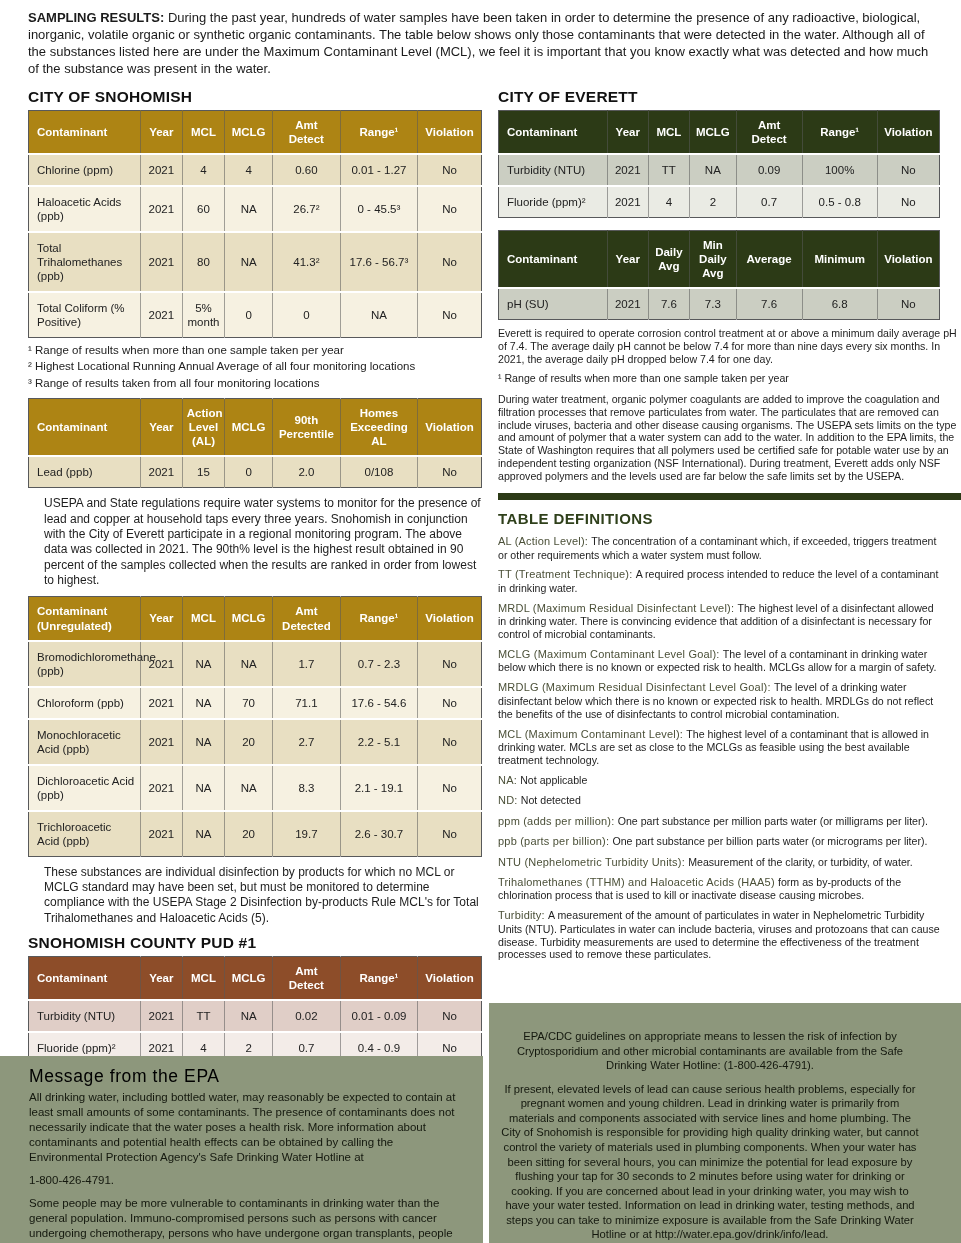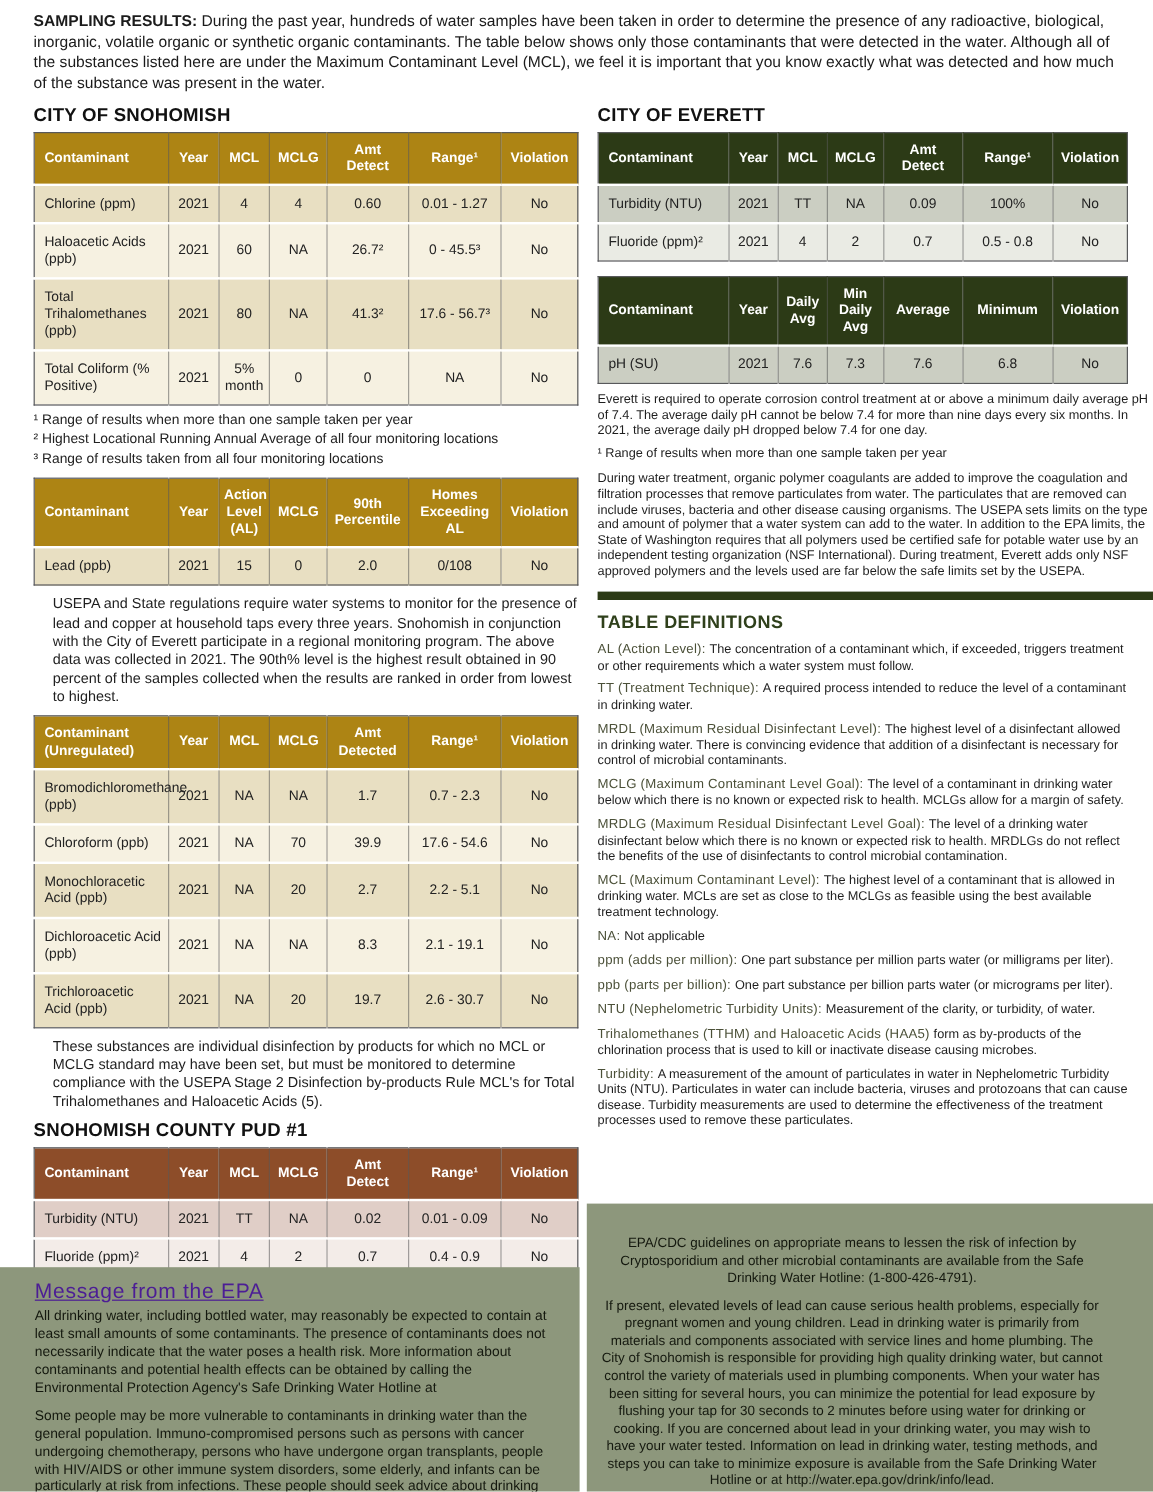--- a/index.html
+++ b/index.html
@@ -68,21 +68,21 @@
   .divider{height:7px;background:#2c3a16;margin:10px 0 10px 0;}
 
   h2.defs-title{font-size:15px;font-weight:bold;color:#2f401b;margin:4px 0 8px 0;letter-spacing:.4px;}
   .defs p{margin:0 0 7px 0;font-size:10.6px;line-height:1.22;color:#1e1e1e;}
   .defs .term{font-size:11px;color:#4b5038;letter-spacing:.2px;}
 
   
   .epa-box{position:absolute;background:#8d977c;}
   .box-left{left:0;top:1046px;width:483px;height:197px;padding:10px 22px 0 29px;box-sizing:border-box;}
   .box-right{left:489px;top:993px;right:0;height:250px;padding:26px 26px 0 12px;box-sizing:border-box;}
-  .epa-title{font-size:17.5px;color:#4c1d95;letter-spacing:.6px;margin:0 0 3px 0;text-decoration:underline;}
+  .epa-title{font-size:17.5px;color:#000000;letter-spacing:.6px;margin:0 0 3px 0;}
   .box-left .paras p{font-size:11.5px;line-height:1.3;color:#14180e;margin:0 0 8px 0;}
   .box-right .paras p{font-size:11.2px;line-height:1.3;color:#14180e;margin:0 16px 9px 0;text-align:center;}
 </style>
 </head>
 <body>
 
 <div class="page">
 
   <p class="intro"><b>SAMPLING RESULTS:</b> <span>During the past year, hundreds of water samples have been taken in order to determine the presence of any radioactive, biological, inorganic, volatile organic or synthetic organic contaminants. The table below shows only those contaminants that were detected in the water. Although all of the substances listed here are under the Maximum Contaminant Level (MCL), we feel it is important that you know exactly what was detected and how much of the substance was present in the water.</span></p>
 
@@ -196,21 +196,21 @@
               <td>NA</td>
               <td>1.7</td>
               <td>0.7 - 2.3</td>
               <td>No</td>
             </tr>
             <tr>
               <td>Chloroform (ppb)</td>
               <td>2021</td>
               <td>NA</td>
               <td>70</td>
-              <td>39.9</td>
+              <td>71.1</td>
               <td>17.6 - 54.6</td>
               <td>No</td>
             </tr>
             <tr>
               <td>Monochloracetic Acid (ppb)</td>
               <td>2021</td>
               <td>NA</td>
               <td>20</td>
               <td>2.7</td>
               <td>2.2 - 5.1</td>
@@ -380,33 +380,35 @@
       <h2 class="defs-title pad-r">TABLE DEFINITIONS</h2>
 
       <div class="defs pad-r">
           <p><span class="term">AL (Action Level): </span><span>The concentration of a contaminant which, if exceeded, triggers treatment or other requirements which a water system must follow.</span></p>
           <p><span class="term">TT (Treatment Technique): </span><span>A required process intended to reduce the level of a contaminant in drinking water.</span></p>
           <p><span class="term">MRDL (Maximum Residual Disinfectant Level): </span><span>The highest level of a disinfectant allowed in drinking water. There is convincing evidence that addition of a disinfectant is necessary for control of microbial contaminants.</span></p>
           <p><span class="term">MCLG (Maximum Contaminant Level Goal): </span><span>The level of a contaminant in drinking water below which there is no known or expected risk to health. MCLGs allow for a margin of safety.</span></p>
           <p><span class="term">MRDLG (Maximum Residual Disinfectant Level Goal): </span><span>The level of a drinking water disinfectant below which there is no known or expected risk to health. MRDLGs do not reflect the benefits of the use of disinfectants to control microbial contamination.</span></p>
           <p><span class="term">MCL (Maximum Contaminant Level): </span><span>The highest level of a contaminant that is allowed in drinking water. MCLs are set as close to the MCLGs as feasible using the best available treatment technology.</span></p>
           <p><span class="term">NA: </span><span>Not applicable</span></p>
+          <p><span class="term">ND: </span><span>Not detected</span></p>
           <p><span class="term">ppm (adds per million): </span><span>One part substance per million parts water (or milligrams per liter).</span></p>
           <p><span class="term">ppb (parts per billion): </span><span>One part substance per billion parts water (or micrograms per liter).</span></p>
           <p><span class="term">NTU (Nephelometric Turbidity Units): </span><span>Measurement of the clarity, or turbidity, of water.</span></p>
           <p><span class="term">Trihalomethanes (TTHM) and Haloacetic Acids (HAA5) </span><span>form as by-products of the chlorination process that is used to kill or inactivate disease causing microbes.</span></p>
           <p><span class="term">Turbidity: </span><span>A measurement of the amount of particulates in water in Nephelometric Turbidity Units (NTU). Particulates in water  can include bacteria, viruses and protozoans that can cause disease. Turbidity measurements are used to determine the effectiveness of the treatment processes used to remove these particulates.</span></p>
         </div>
     </div>
   </div>
 
   <div class="epa-box box-left">
     <div class="epa-title">Message from the EPA</div>
     <div class="paras">
         <p>All drinking water, including bottled water, may reasonably be expected to contain at least small amounts of some contaminants. The presence of contaminants does not necessarily indicate that the water poses a health risk. More information about contaminants and potential health effects can be obtained by calling the Environmental Protection Agency's Safe Drinking Water Hotline at</p>
+        <p>1-800-426-4791.</p>
         <p>Some people may be more vulnerable to contaminants in drinking water than the general population. Immuno-compromised persons such as persons with cancer undergoing chemotherapy, persons who have undergone organ transplants, people with HIV/AIDS or other immune system disorders, some elderly, and infants can be particularly at risk from infections. These people should seek advice about drinking water from their health care providers.</p>
       </div>
   </div>
 
   <div class="epa-box box-right">
     <div class="paras">
         <p>EPA/CDC guidelines on appropriate means to lessen the risk of infection by Cryptosporidium and other microbial contaminants are available from the Safe Drinking Water Hotline: (1-800-426-4791).</p>
         <p>If present, elevated levels of lead can cause serious health problems, especially for pregnant women and young children. Lead in drinking water is primarily from materials and components associated with service lines and home plumbing. The City of Snohomish is responsible for providing high quality drinking water, but cannot control the variety of materials used in plumbing components. When your water has been sitting for several hours, you can minimize the potential for lead exposure by flushing your tap for 30 seconds to 2 minutes before using water for drinking or cooking. If you are concerned about lead in your drinking water, you may wish to have your water tested. Information on lead in drinking water, testing methods, and steps you can take to minimize exposure is available from the Safe Drinking Water Hotline or at http://water.epa.gov/drink/info/lead.</p>
       </div>
   </div>

